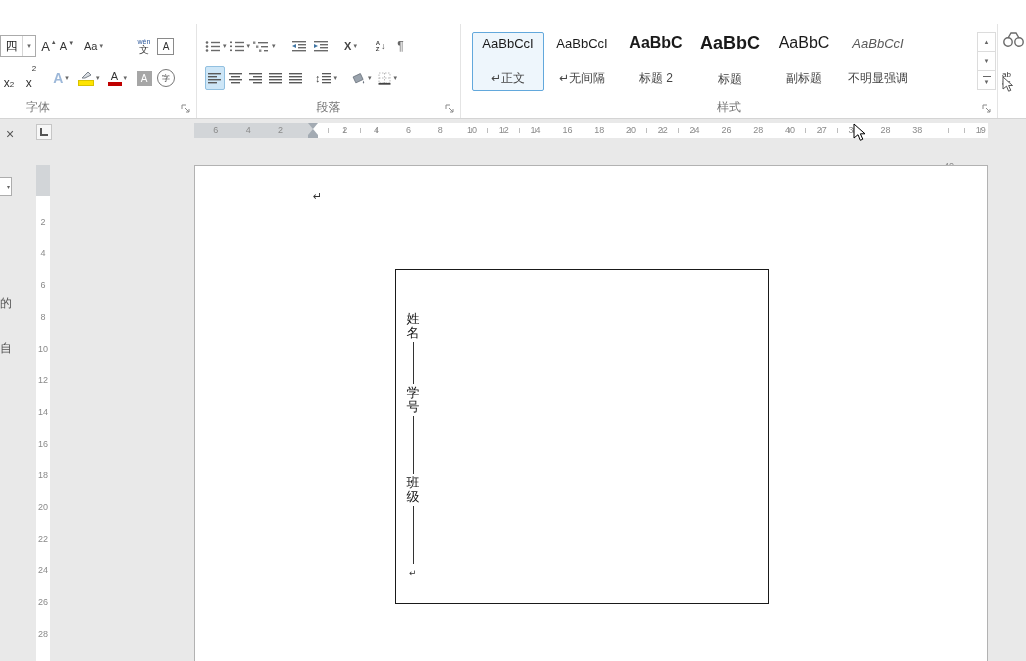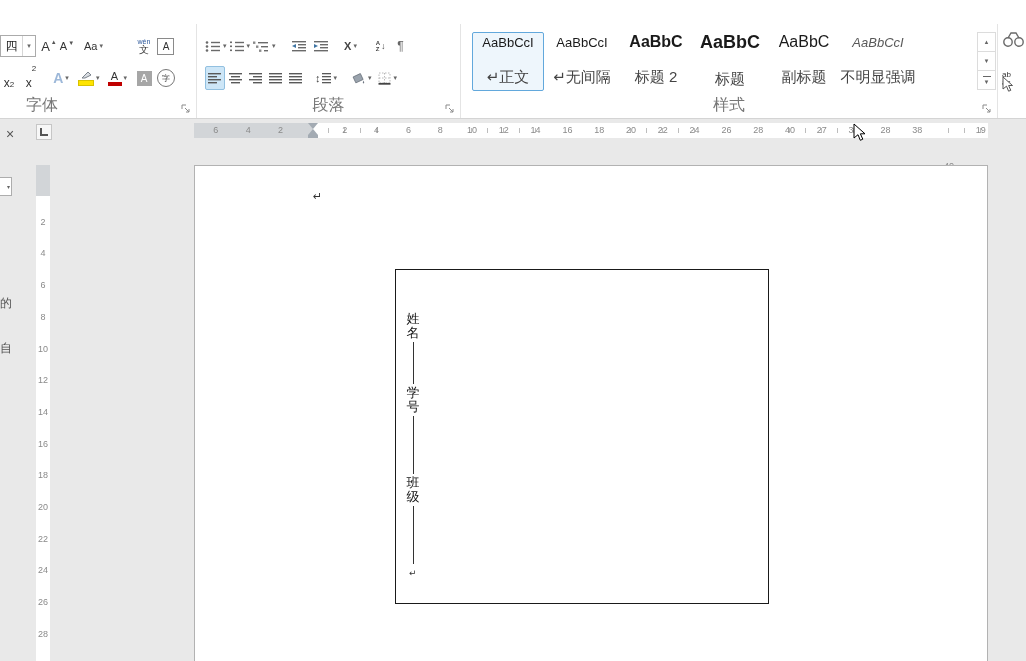--- a/index.html
+++ b/index.html
@@ -11,21 +11,21 @@
            border-bottom:1px solid #e7e7e7;display:flex;align-items:center;padding-left:10px;gap:29px;}
   .tab{font-size:12px;color:#444;white-space:nowrap;cursor:default;}
 
   
   .ribbon{position:absolute;top:24px;left:0;right:0;height:94px;background:#fff;border-bottom:1px solid #d4d4d4;}
   .rgroup{position:absolute;top:0;bottom:0;border-right:1px solid #e4e4e4;}
   .g-font{left:0;width:196px;}
   .g-para{left:197px;width:263px;}
   .g-styles{left:461px;width:536px;}
   .g-edit{left:998px;width:28px;border-right:none;overflow:hidden;}
-  .group-label{position:absolute;bottom:2px;font-size:16px;color:#777;white-space:nowrap;}
+  .group-label{position:absolute;bottom:2px;font-size:12px;color:#777;white-space:nowrap;}
   .gl-center{left:50%;transform:translateX(-50%);}
   .launcher{position:absolute;bottom:3px;right:4px;width:12px;height:12px;}
 
   .rrow{position:absolute;left:0;right:4px;height:24px;display:flex;align-items:center;}
   .row1{top:10px;} .row2{top:42px;}
   .g-para .rrow{padding-left:8px;}
 
   .btn{display:inline-flex;align-items:center;justify-content:center;height:22px;min-width:18px;
        border-radius:2px;font-size:12px;color:#3b3b3b;position:relative;}
   .dd::after{content:"▾";font-size:7px;color:#666;margin-left:2px;}
@@ -73,21 +73,21 @@
   .style-item{width:70px;height:54px;border:1px solid transparent;border-radius:2px;display:flex;flex-direction:column;
               align-items:center;justify-content:center;padding-bottom:3px;background:#fff;cursor:default;}
   .style-item.selected{border:1px solid #62a8dc;background:#eef6fc;}
   .style-sample{flex:1;display:flex;align-items:center;justify-content:center;color:#1a1a1a;white-space:nowrap;}
   .style-sample.body{font-size:13px;}
   .style-sample.h1{font-size:25px;font-weight:bold;letter-spacing:-1px;}
   .style-sample.h2{font-size:16px;font-weight:bold;}
   .style-sample.title{font-size:18px;font-weight:bold;}
   .style-sample.subtitle{font-size:16px;}
   .style-sample.emphasis{font-size:13px;font-style:italic;color:#595959;}
-  .style-name{font-size:15px;color:#444;margin-top:17px;white-space:nowrap;}
+  .style-name{font-size:12px;color:#444;margin-top:17px;white-space:nowrap;}
   .galscroll{position:absolute;left:516px;top:8px;width:17px;}
   .gsbtn{width:17px;height:18px;border:1px solid #dcdcdc;border-top-width:0;background:#fff;display:flex;flex-direction:column;
          align-items:center;justify-content:center;font-size:6px;color:#666;}
   .gsbtn:first-child{border-top-width:1px;}
   .gs-up::after{content:"▲";font-size:6px;}
   .gs-dn::after{content:"▼";font-size:6px;}
   .gs-more .mbar{width:8px;height:1px;background:#666;margin-bottom:2px;}
   .gs-more::after{content:"▼";font-size:6px;}
 
   

